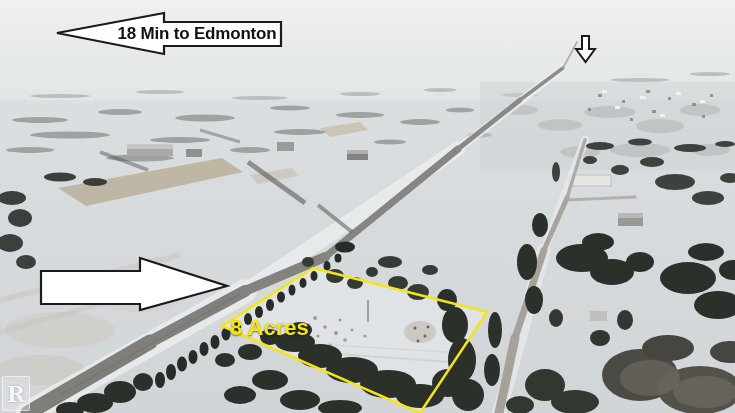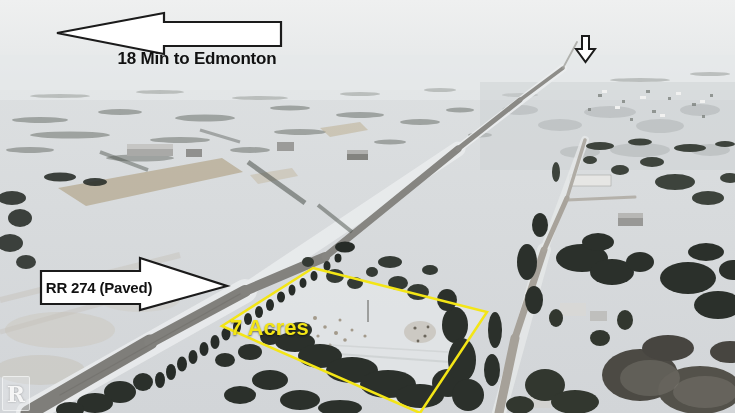--- a/index.html
+++ b/index.html
@@ -5,21 +5,21 @@
   html,body{margin:0;padding:0;background:#ffffff;}
   .stage{
     position:relative;width:735px;height:413px;overflow:hidden;
     font-family:"Liberation Sans",sans-serif;background:#dadde0;
   }
   .stage svg{position:absolute;left:0;top:0;}
   .lbl{
     position:absolute;color:#111;font-weight:700;text-align:center;
     white-space:nowrap;line-height:20px;letter-spacing:-0.2px;
   }
-  .lbl-edmonton{left:116px;top:24px;width:162px;font-size:17px;margin-top:25px;}
+  .lbl-edmonton{left:116px;top:24px;width:162px;font-size:17px;}
   .lbl-spruce{left:466px;top:11px;width:184px;font-size:17px;}
   .lbl-rr274{left:42px;top:277px;width:114px;font-size:15px;line-height:21px;}
   .lbl-acres{
     left:230px;top:318px;width:100px;text-align:left;
     font-size:22px;color:#f3e516;letter-spacing:0;
     text-shadow:0 1px 2px rgba(0,0,0,0.55);
   }
   .watermark{
     position:absolute;left:2px;top:376px;width:26px;height:33px;
     background:rgba(232,234,235,0.42);border:1px solid rgba(255,255,255,0.55);
@@ -319,19 +319,18 @@
     <polygon points="582,36 589,36 589,49 595,49 585.5,62 576,49 582,49" stroke="#1b1b1b" stroke-width="2" fill="#ffffff"></polygon>
 
     <polygon points="41,271 140,271 140,258 227,286 140,310 140,304 41,304" stroke="#1b1b1b" stroke-width="2.2" fill="#ffffff"></polygon>
 
     <polygon points="313,268 487,312 420,413 222,326" fill="none" stroke="#f3e516" stroke-width="2.5" stroke-linejoin="miter"></polygon>
   </svg>
 
   <div class="lbl lbl-edmonton">18 Min to Edmonton</div>
 
 
-  <div class="lbl lbl-rr274">RR 274 (Paved)</div>
-
-  <div class="lbl lbl-acres">7 Acres</div>
+
+  <div class="lbl lbl-acres">8 Acres</div>
 
   <div class="watermark">R</div>
 
 </div>
 
 </body></html>

